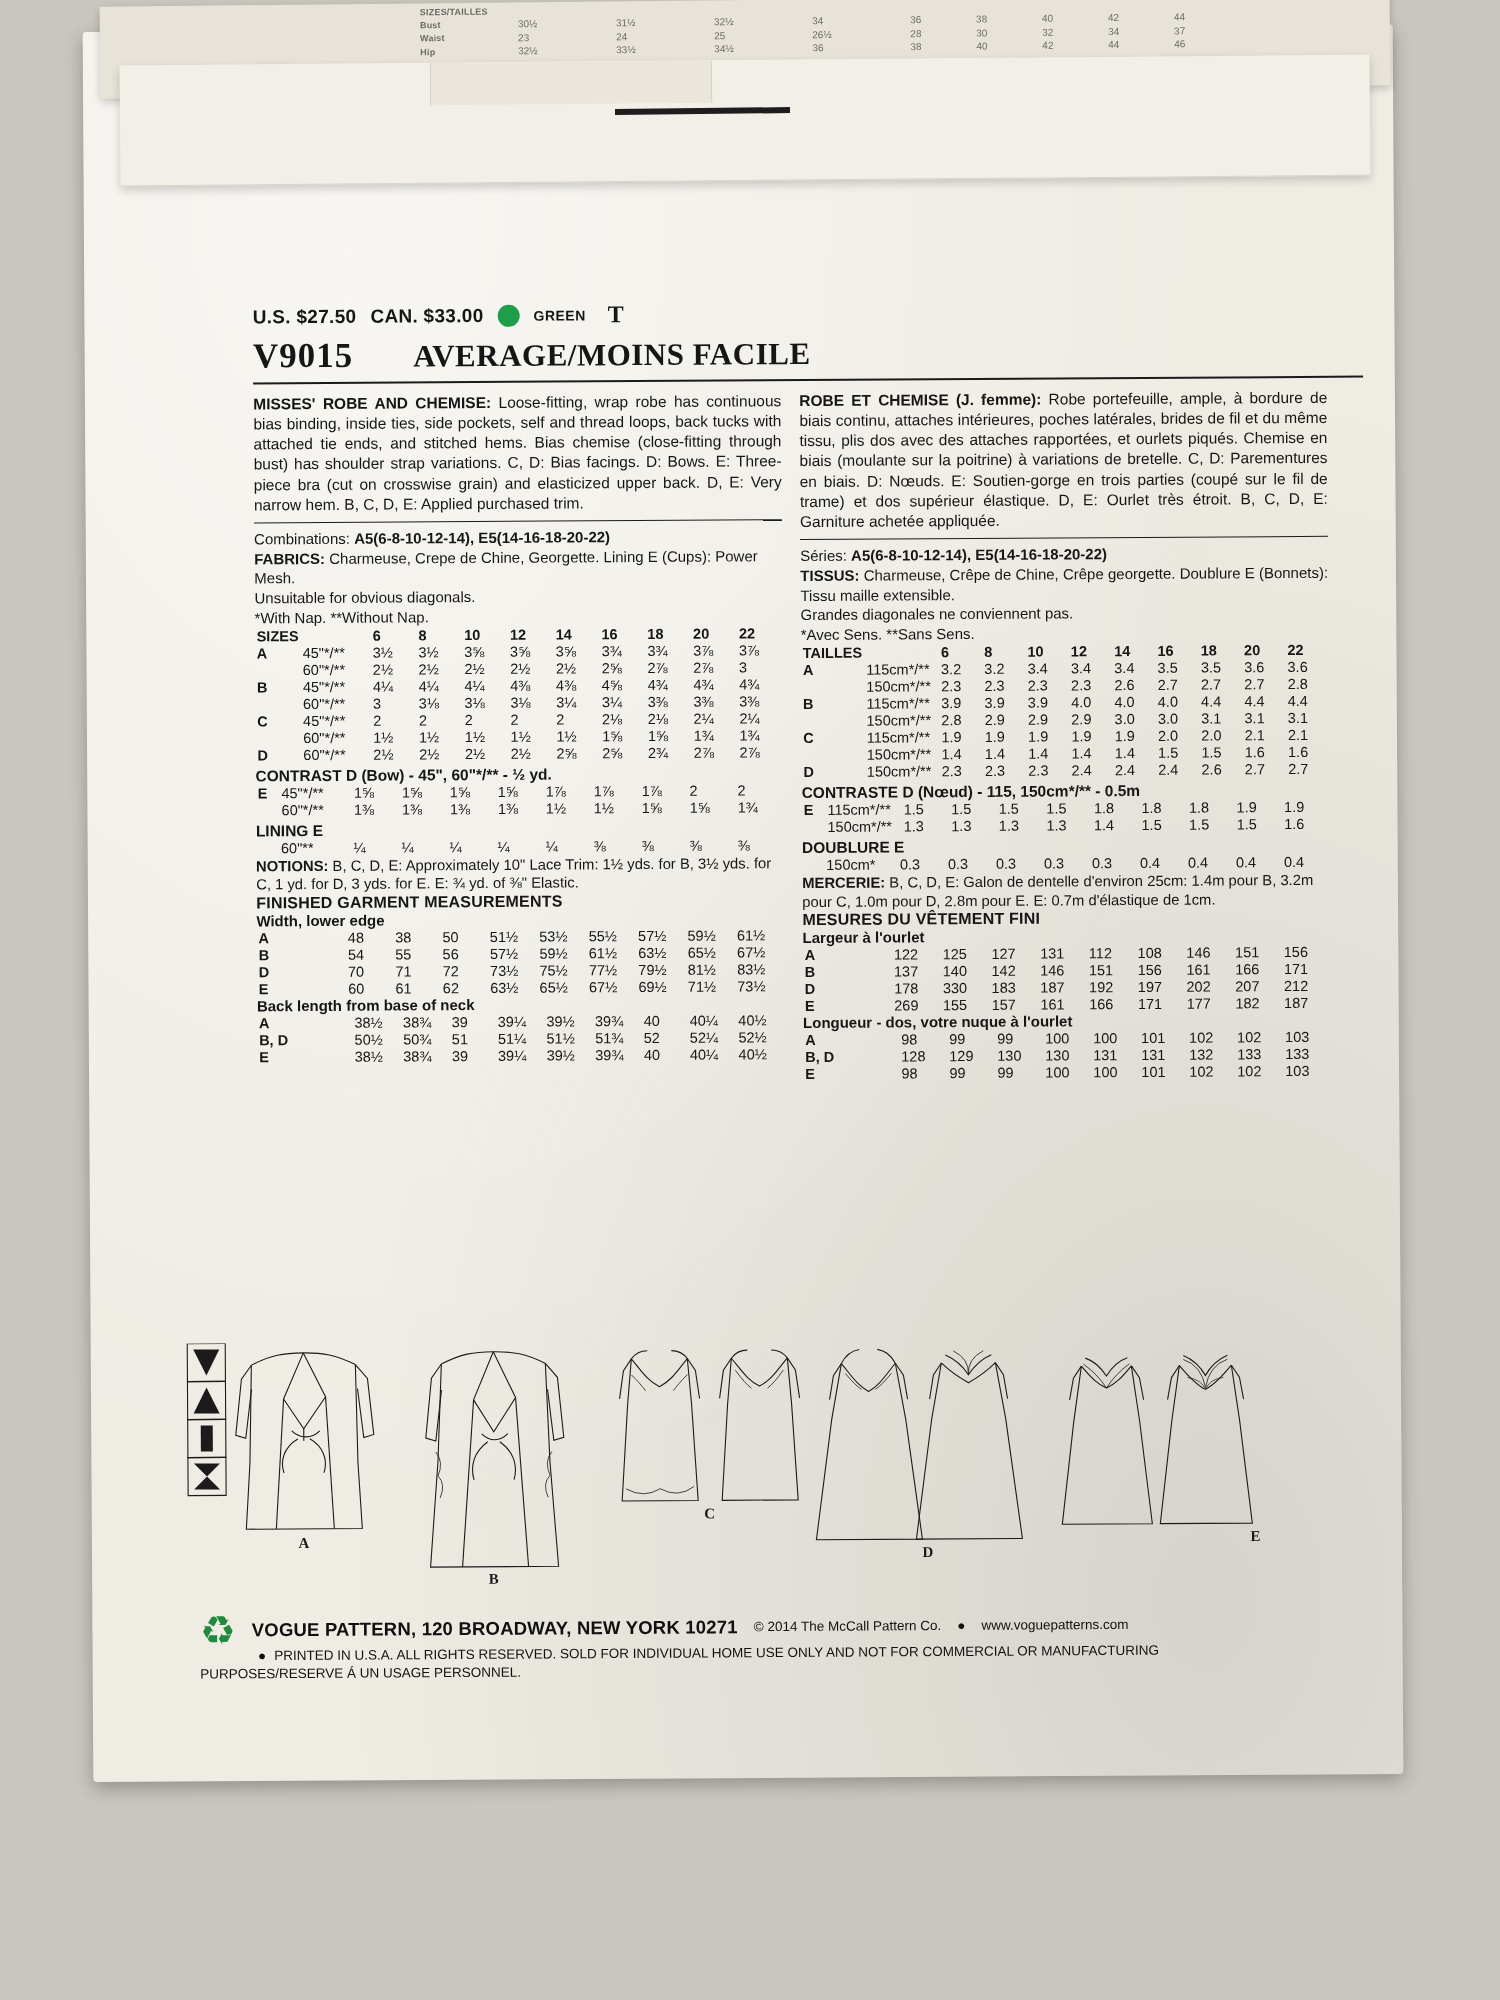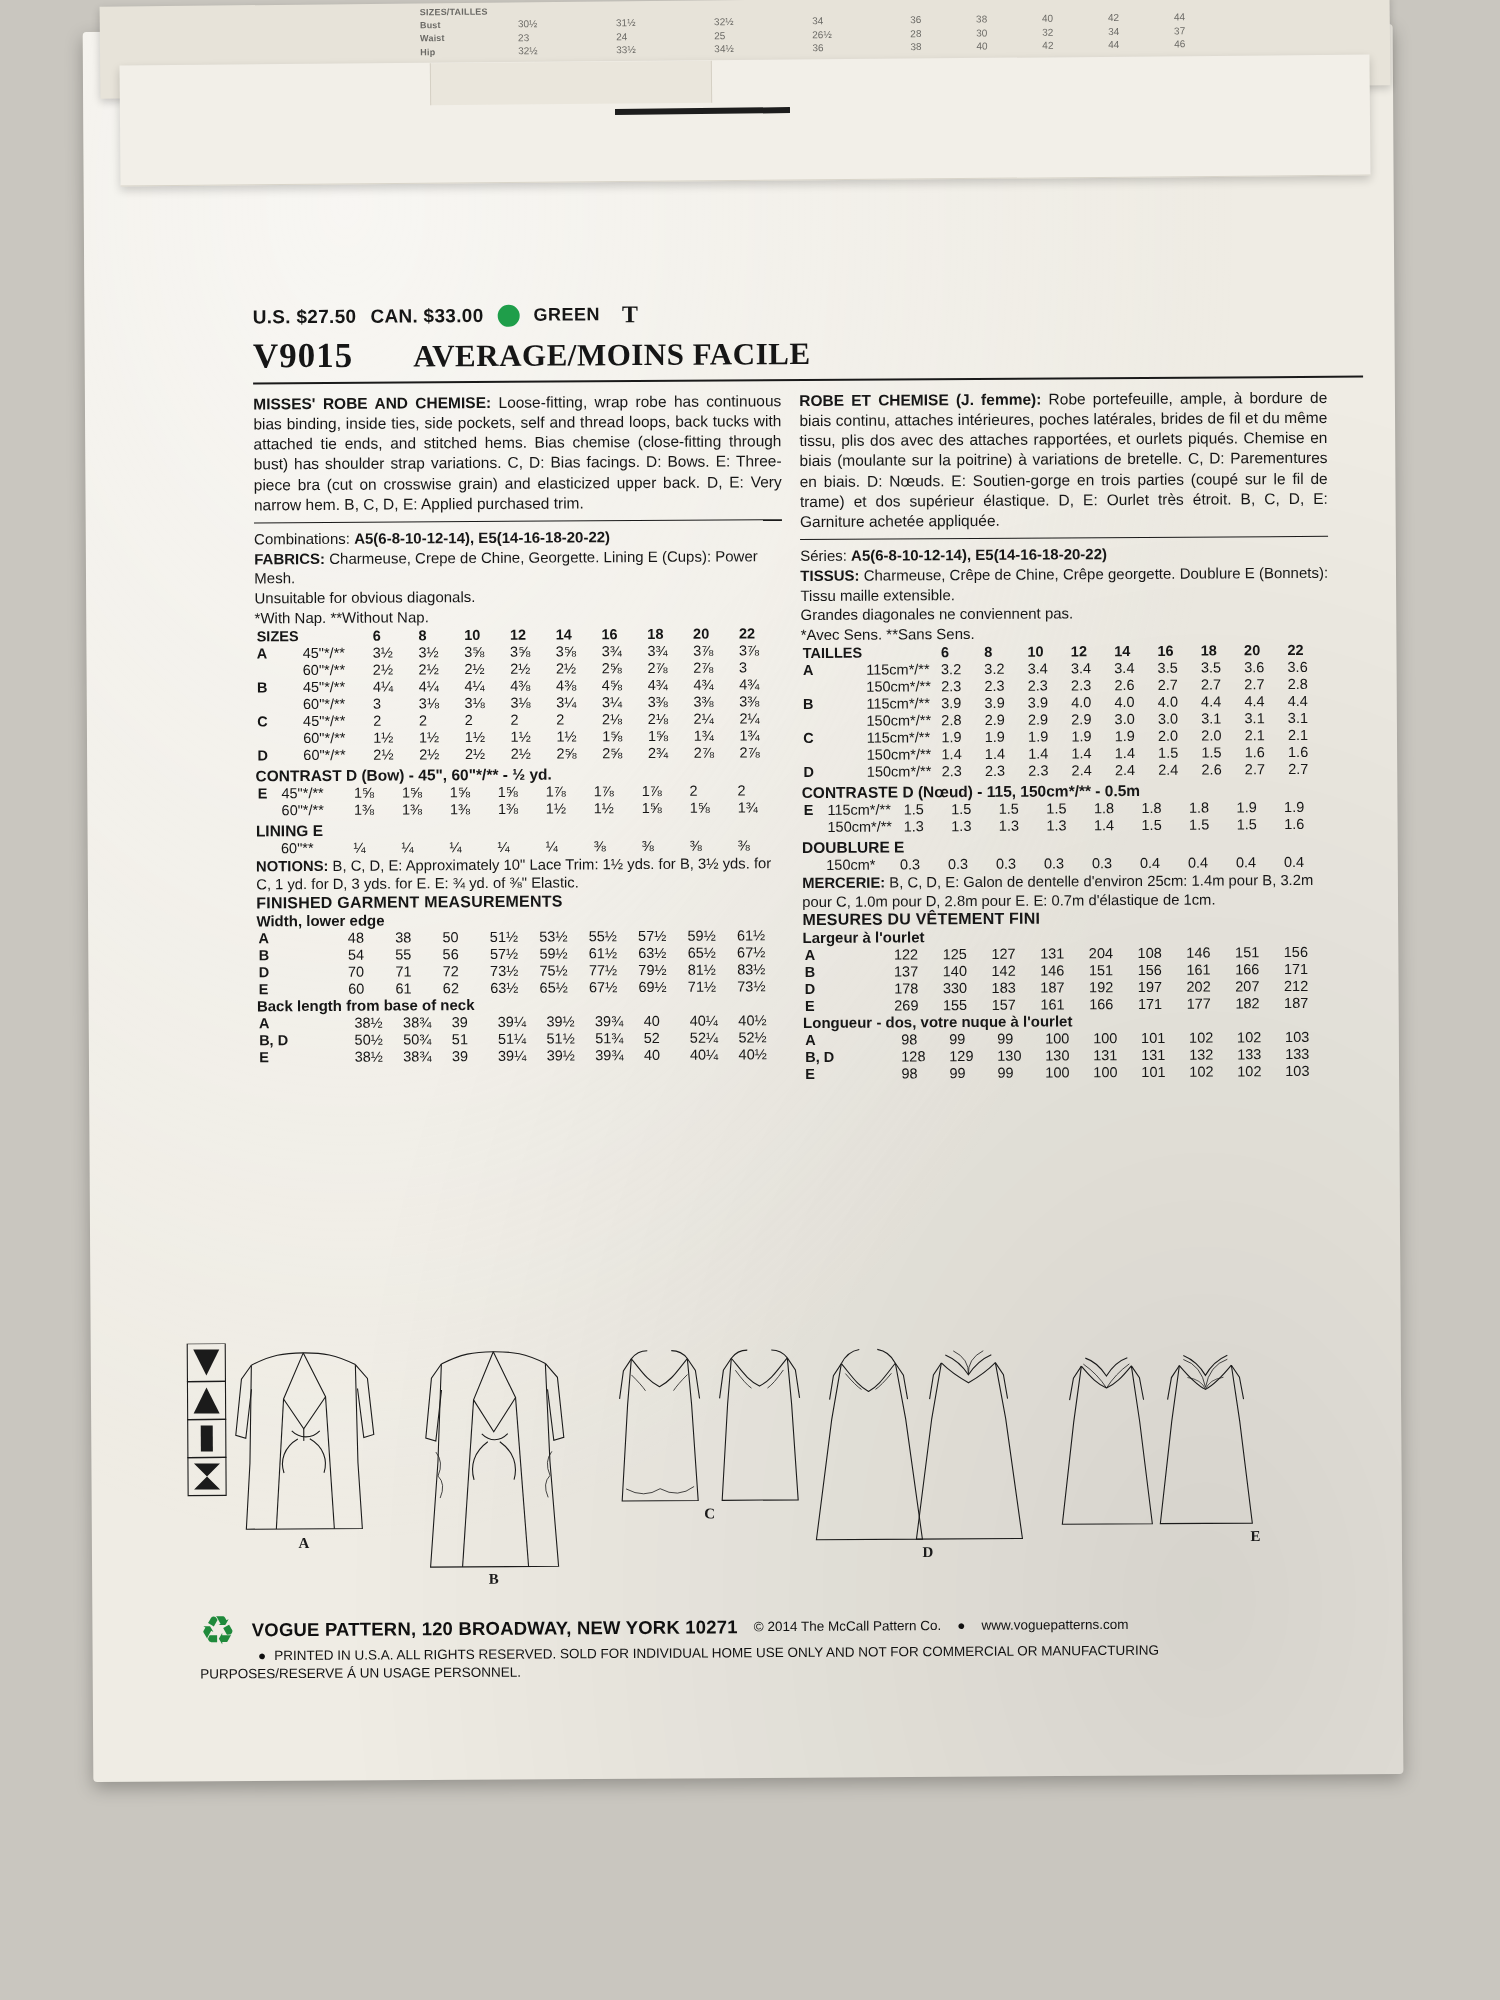--- a/index.html
+++ b/index.html
@@ -65,21 +65,21 @@
     position:absolute;left:255px;top:300px;width:1110px;
     color:#161616;
     transform:rotate(-0.35deg);
   }
   .price-row{
     display:flex;align-items:center;gap:14px;
     font-family:"Liberation Sans",sans-serif;font-weight:bold;font-size:19px;
     letter-spacing:.3px;margin-bottom:6px;
   }
   .dot{width:22px;height:22px;border-radius:50%;background:#1f9e4a;display:inline-block;}
-  .greenlabel{font-size:18px;letter-spacing:.5px;}
+  .greenlabel{font-size:14px;letter-spacing:.5px;}
   .tletter{font-family:"Liberation Serif",serif;font-size:24px;font-weight:bold;margin-left:8px}
   .title-row{
     display:flex;align-items:baseline;gap:60px;
     border-bottom:2px solid #1a1a1a;padding-bottom:6px;margin-bottom:10px;
   }
   .pattern-no{font-family:"Liberation Serif",serif;font-size:35px;font-weight:bold;letter-spacing:1px;}
   .difficulty{font-family:"Liberation Serif",serif;font-size:31px;font-weight:bold;letter-spacing:.5px;}
   .cols{display:flex;gap:18px;}
   .col{width:528px;}
   .rule{border-top:1px solid #1a1a1a;margin:7px 0 6px;}
@@ -666,21 +666,21 @@
 
       <table class="meas">
         <tbody>
             <tr>
               <td class="k">A</td>
               <td class="w"></td>
           <td class="n">122</td>
               <td class="n">125</td>
               <td class="n">127</td>
               <td class="n">131</td>
-              <td class="n">204</td>
+              <td class="n">112</td>
               <td class="n">108</td>
               <td class="n">146</td>
               <td class="n">151</td>
               <td class="n">156</td>
             </tr>
         <tr>
               <td class="k">B</td>
               <td class="w"></td>
           <td class="n">137</td>
               <td class="n">140</td>

